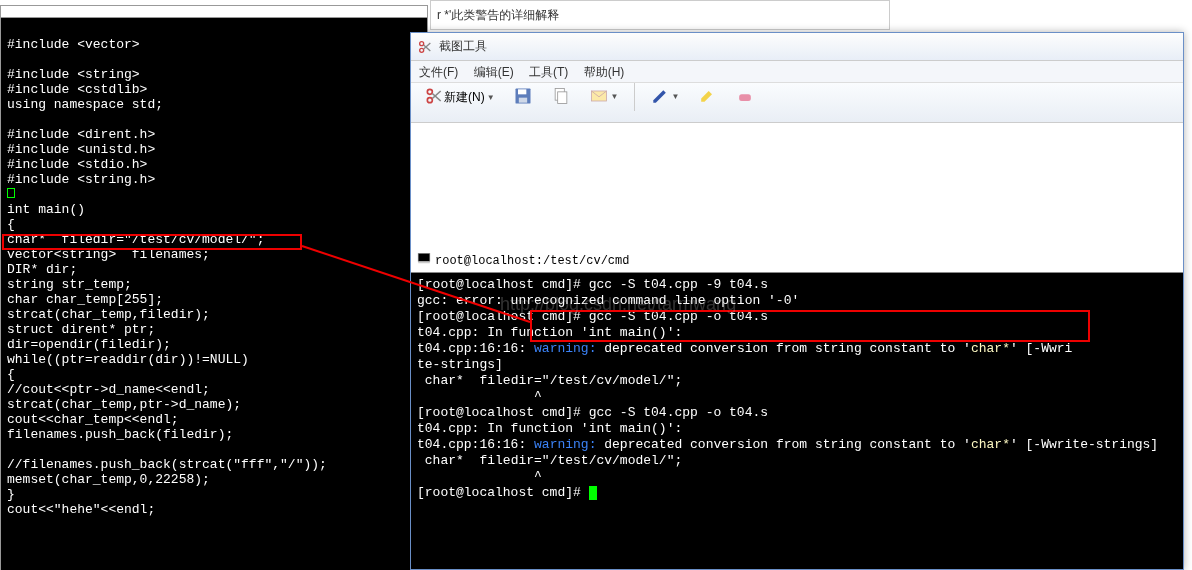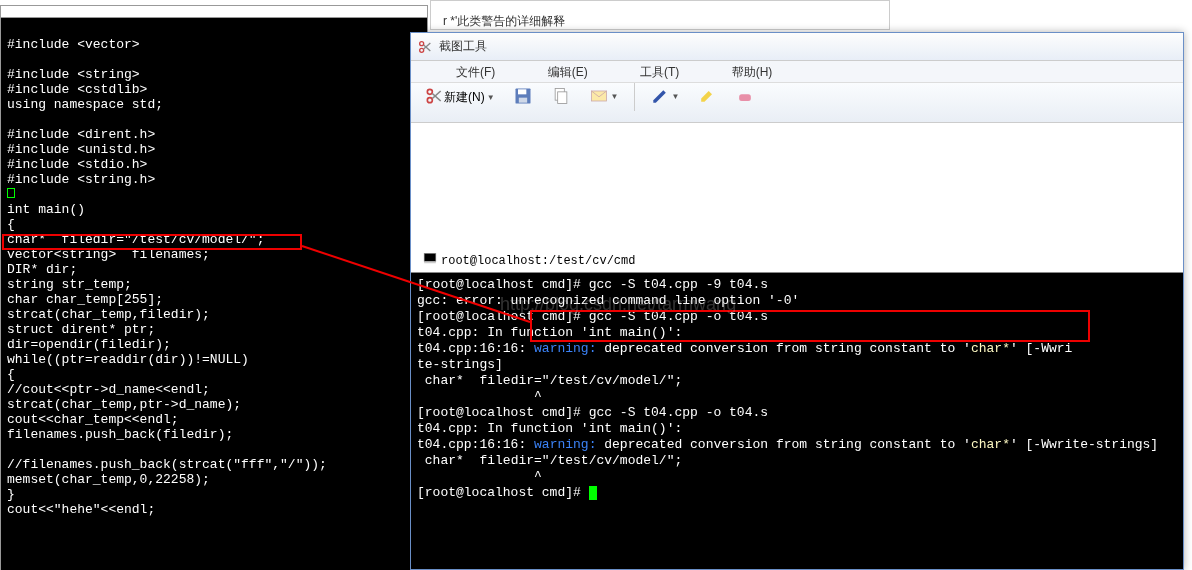--- a/index.html
+++ b/index.html
@@ -4,35 +4,35 @@
 <style>
 * { margin: 0; padding: 0; box-sizing: border-box; }
 body { font-family: "Microsoft YaHei", sans-serif; font-size: 12px; background: #fff; width: 1192px; height: 570px; position: relative; overflow: hidden; }
 
 .left-panel { position: absolute; left: 0; top: 5px; width: 428px; height: 570px; background: #000; border: 1px solid #999; }
 .left-title { background: #fff; color: #333; padding: 1px 4px; font-size: 11px; border-bottom: 1px solid #999; height: 12px; }
 .code-area { background: #000; color: #fff; font-family: "Courier New", monospace; font-size: 13px; padding: 4px 6px; line-height: 15px; white-space: pre; }
 .green-box { width: 8px; height: 10px; border: 1px solid #0f0; display: inline-block; }
 .red-highlight { border: 2px solid #e00; position: absolute; }
 
-.top-right { position: absolute; left: 430px; top: 0; width: 460px; height: 30px; background: #fff; border: 1px solid #ccc; padding: 12px; font-size: 12px; color: #333; }
+.top-right { position: absolute; left: 430px; top: 0; width: 460px; height: 30px; background: #fff; border: 1px solid #ccc; padding: 6px; font-size: 12px; color: #333; }
 
 .snip-window { position: absolute; left: 410px; top: 32px; width: 774px; height: 538px; background: #fff; border: 1px solid #6a8fc7; box-shadow: 0 0 8px rgba(0,0,0,0.3); }
 .snip-titlebar { background: linear-gradient(#fdfdfd, #e8eef7); height: 28px; display: flex; align-items: center; padding: 0 6px; border-bottom: 1px solid #ccc; }
 .snip-icon { width: 16px; height: 16px; margin-right: 6px; display: inline-flex; align-items: center; justify-content: center; }
 .snip-title { color: #333; font-size: 12px; }
 .snip-menu { background: #f4f6fa; height: 22px; padding: 3px 8px; border-bottom: 1px solid #ddd; font-size: 12px; color: #333; }
-.snip-menu span { margin-right: 12px; cursor: default; margin-left: 37px; }
+.snip-menu span { margin-right: 12px; cursor: default; }
 .snip-toolbar { background: linear-gradient(#fafcfe, #e9eef5); height: 40px; display: flex; align-items: flex-start; padding: 0 6px; border-bottom: 1px solid #ccc; gap: 4px; }
 .tb-btn { display: inline-flex; align-items: center; padding: 2px 6px; cursor: pointer; border: 1px solid transparent; border-radius: 2px; }
 .tb-sep { width: 1px; height: 28px; background: #ccc; margin: 0 4px; }
 .dropdown-arrow { font-size: 8px; color: #555; margin-left: 2px; }
 
 .terminal { position: absolute; left: 0; right: 0; top: 216px; bottom: 0; background: #000; color: #fff; font-family: "Courier New", monospace; font-size: 13px; line-height: 16px; }
-.term-title { background: #fff; color: #000; padding: 2px 12px; font-size: 12px; display: flex; align-items: center; gap: 4px; border-bottom: 1px solid #888; }
+.term-title { background: #fff; color: #000; padding: 2px 6px; font-size: 12px; display: flex; align-items: center; gap: 4px; border-bottom: 1px solid #888; }
 .term-body { padding: 4px 6px; white-space: pre-wrap; }
 .term-body .warn { color: #3b82f6; }
 .term-body .bold { color: #fef9c3; font-weight: normal; }
 .term-body .green-cursor { background: #0f0; display: inline-block; width: 8px; height: 14px; vertical-align: middle; }
 
 .watermark { position: absolute; left: 500px; top: 294px; color: rgba(200,200,200,0.25); font-size: 18px; pointer-events: none; font-family: sans-serif; }
 
 svg.icon-svg { width: 20px; height: 20px; }
 </style>
 </head>

